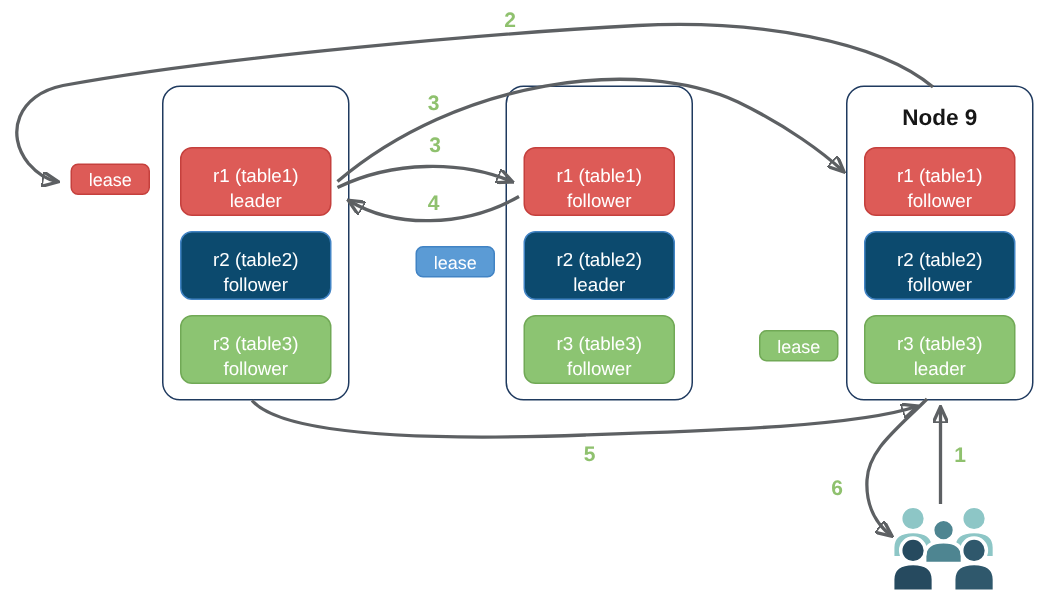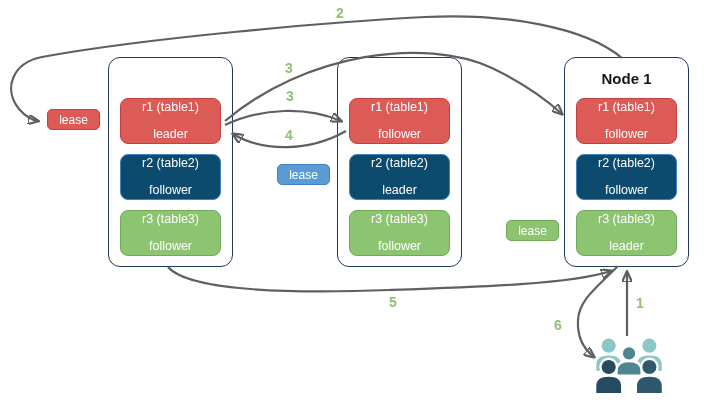--- a/index.html
+++ b/index.html
@@ -13,21 +13,21 @@
     background:#ffffff;border:1.6px solid #1f3a5f;border-radius:12px;
     z-index:2;box-sizing:border-box;
   }
   .node-title{
     position:absolute;top:12px;left:0;right:0;text-align:center;
     font-size:15px;font-weight:bold;color:#161616;
   }
   .replica{
     position:absolute;left:11px;right:11px;height:46px;border-radius:8px;
     color:#ffffff;font-size:12.5px;line-height:1.35;text-align:center;
-    display:flex;flex-direction:column;justify-content:space-between;
+    display:flex;flex-direction:column;justify-content:flex-end;
     box-sizing:border-box;
   }
   .replica.red{background:#dd5b57;border:1.5px solid #c5403d;}
   .replica.blue{background:#0c4a6e;border:1.5px solid #4183c4;}
   .replica.green{background:#8cc472;border:1.5px solid #71a956;}
   .r-top{top:40px}.r-mid{top:96px}.r-bot{top:152px}
   
   .lease{
     position:absolute;height:21px;width:53px;border-radius:5px;
     color:#ffffff;font-size:12px;display:flex;align-items:center;justify-content:center;
@@ -91,21 +91,21 @@
       <span>r2 (table2)</span>
       <span>leader</span>
     </div>
     <div class="replica green r-bot">
       <span>r3 (table3)</span>
       <span>follower</span>
     </div>
   </div>
 
   <div class="node" style="left:564px">
-    <div class="node-title">Node 1</div>
+    <div class="node-title">Node 9</div>
     <div class="replica red r-top">
       <span>r1 (table1)</span>
       <span>follower</span>
     </div>
     <div class="replica blue r-mid">
       <span>r2 (table2)</span>
       <span>follower</span>
     </div>
     <div class="replica green r-bot">
       <span>r3 (table3)</span>

